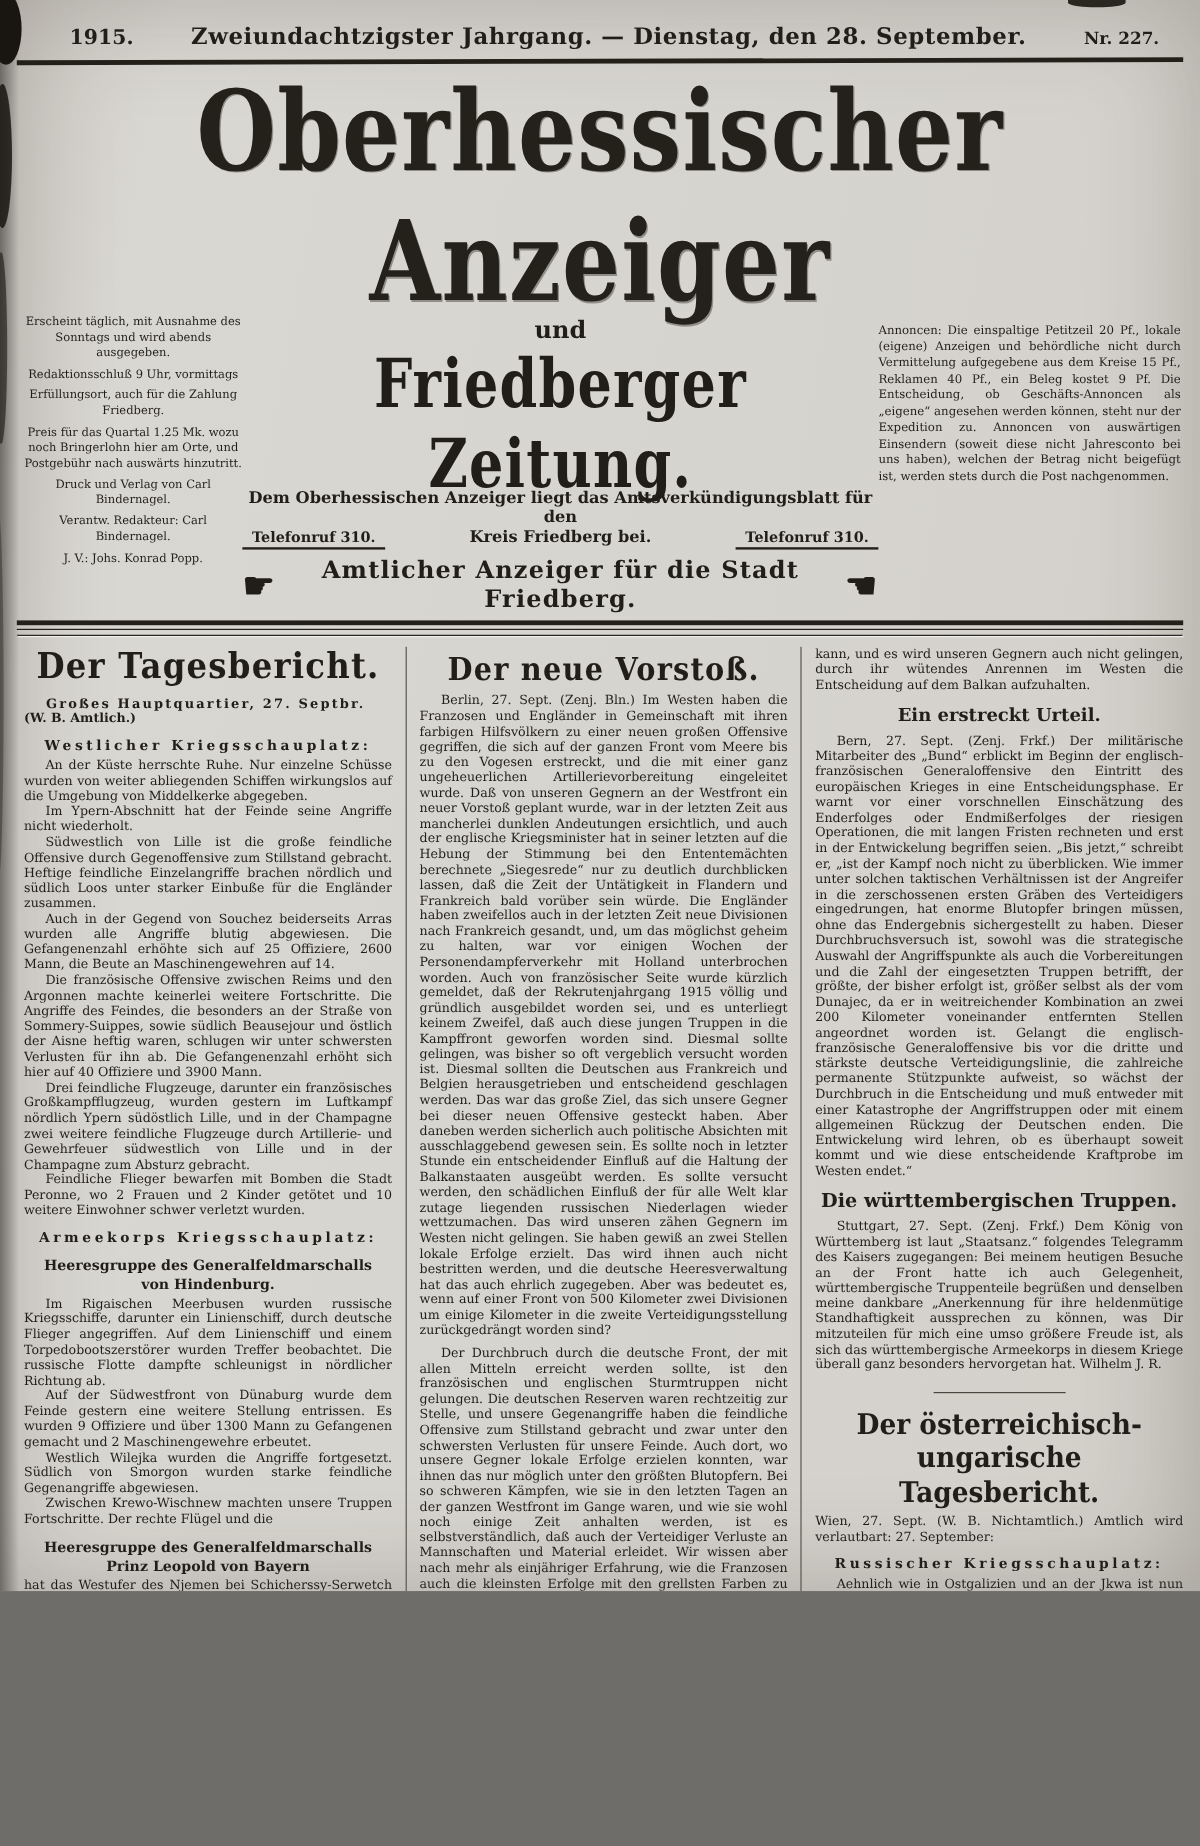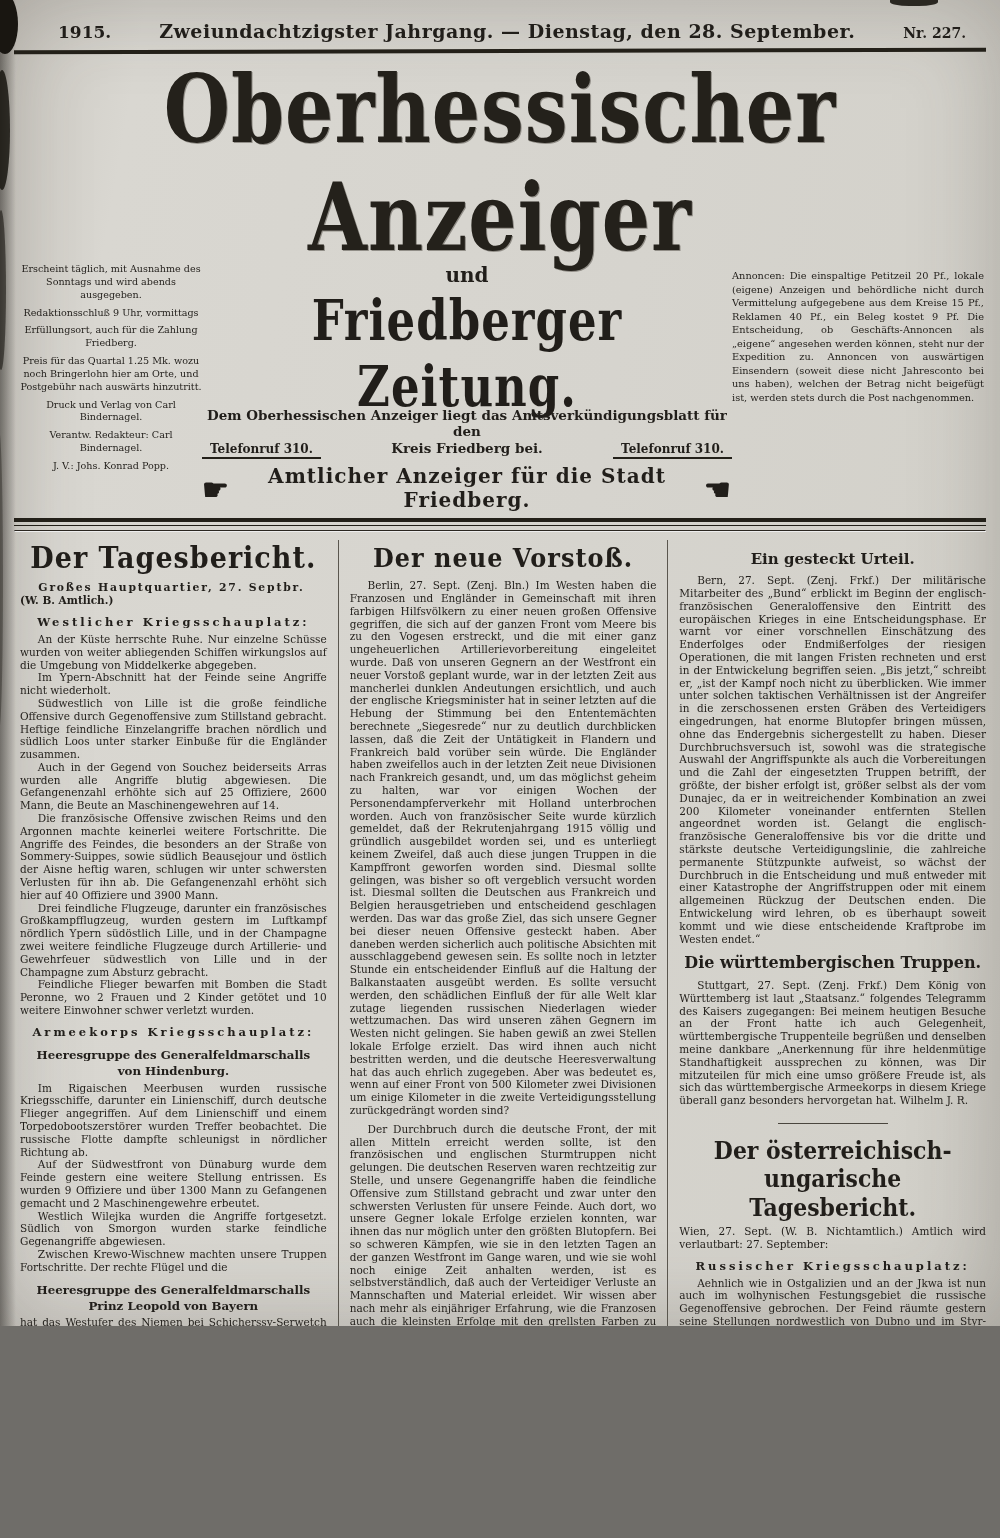--- a/index.html
+++ b/index.html
@@ -164,21 +164,22 @@
     </article>
 
     <article class="col col2">
       <h3 class="col-heading">Der neue Vorstoß.</h3>
       <p>Berlin, 27. Sept. (Zenj. Bln.) Im Westen haben die Franzosen und Engländer in Gemeinschaft mit ihren farbigen Hilfsvölkern zu einer neuen großen Offensive gegriffen, die sich auf der ganzen Front vom Meere bis zu den Vogesen erstreckt, und die mit einer ganz ungeheuerlichen Artillerievorbereitung eingeleitet wurde. Daß von unseren Gegnern an der Westfront ein neuer Vorstoß geplant wurde, war in der letzten Zeit aus mancherlei dunklen Andeutungen ersichtlich, und auch der englische Kriegsminister hat in seiner letzten auf die Hebung der Stimmung bei den Ententemächten berechnete „Siegesrede“ nur zu deutlich durchblicken lassen, daß die Zeit der Untätigkeit in Flandern und Frankreich bald vorüber sein würde. Die Engländer haben zweifellos auch in der letzten Zeit neue Divisionen nach Frankreich gesandt, und, um das möglichst geheim zu halten, war vor einigen Wochen der Personendampferverkehr mit Holland unterbrochen worden. Auch von französischer Seite wurde kürzlich gemeldet, daß der Rekrutenjahrgang 1915 völlig und gründlich ausgebildet worden sei, und es unterliegt keinem Zweifel, daß auch diese jungen Truppen in die Kampffront geworfen worden sind. Diesmal sollte gelingen, was bisher so oft vergeblich versucht worden ist. Diesmal sollten die Deutschen aus Frankreich und Belgien herausgetrieben und entscheidend geschlagen werden. Das war das große Ziel, das sich unsere Gegner bei dieser neuen Offensive gesteckt haben. Aber daneben werden sicherlich auch politische Absichten mit ausschlaggebend gewesen sein. Es sollte noch in letzter Stunde ein entscheidender Einfluß auf die Haltung der Balkanstaaten ausgeübt werden. Es sollte versucht werden, den schädlichen Einfluß der für alle Welt klar zutage liegenden russischen Niederlagen wieder wettzumachen. Das wird unseren zähen Gegnern im Westen nicht gelingen. Sie haben gewiß an zwei Stellen lokale Erfolge erzielt. Das wird ihnen auch nicht bestritten werden, und die deutsche Heeresverwaltung hat das auch ehrlich zugegeben. Aber was bedeutet es, wenn auf einer Front von 500 Kilometer zwei Divisionen um einige Kilometer in die zweite Verteidigungsstellung zurückgedrängt worden sind?</p>
       <div class="spacer"></div>
       <p>Der Durchbruch durch die deutsche Front, der mit allen Mitteln erreicht werden sollte, ist den französischen und englischen Sturmtruppen nicht gelungen. Die deutschen Reserven waren rechtzeitig zur Stelle, und unsere Gegenangriffe haben die feindliche Offensive zum Stillstand gebracht und zwar unter den schwersten Verlusten für unsere Feinde. Auch dort, wo unsere Gegner lokale Erfolge erzielen konnten, war ihnen das nur möglich unter den größten Blutopfern. Bei so schweren Kämpfen, wie sie in den letzten Tagen an der ganzen Westfront im Gange waren, und wie sie wohl noch einige Zeit anhalten werden, ist es selbstverständlich, daß auch der Verteidiger Verluste an Mannschaften und Material erleidet. Wir wissen aber nach mehr als einjähriger Erfahrung, wie die Franzosen auch die kleinsten Erfolge mit den grellsten Farben zu schildern verstehen, und wir haben oft genug ihre Uebertreibungen durch Augenzeugen richtigstellen lassen. Deshalb muß man auch an die französischen Siegesmeldungen mit der größten Skepsis herantreten und die von ihnen gemeldete Zahl der deutschen Gefangenen entsprechend bewerten. Daß sie bei dem Hin- u. Herwogen des Kampfes ebenso, wie wir an mehreren Stellen eine erhebliche Zahl von Gefangenen machten, es auch den Franzosen und Engländern gelungen sein wird, bis zuletzt tapfer aushaltende deutsche Offiziere und Mannschaften in ihrer Hand zu behalten, ist selbstverständlich. Zur Beunruhigung gibt das nicht im mindesten Anlaß. Die deutschen Linien im Westen sind so fest, daß kein Gegner, mag er auch noch so viel selbsterzeugte und bei gefälligen Neutralen zugekaufte Munition verschwenden, durchbrechen</p>
     </article>
 
     <article class="col col3">
-      <div class="sub-medium">Ein gesteckt Urteil.</div>
+      <p class="noindent">kann, und es wird unseren Gegnern auch nicht gelingen, durch ihr wütendes Anrennen im Westen die Entscheidung auf dem Balkan aufzuhalten.</p>
+      <div class="sub-medium">Ein erstreckt Urteil.</div>
       <p>Bern, 27. Sept. (Zenj. Frkf.) Der militärische Mitarbeiter des „Bund“ erblickt im Beginn der englisch-französischen Generaloffensive den Eintritt des europäischen Krieges in eine Entscheidungsphase. Er warnt vor einer vorschnellen Einschätzung des Enderfolges oder Endmißerfolges der riesigen Operationen, die mit langen Fristen rechneten und erst in der Entwickelung begriffen seien. „Bis jetzt,“ schreibt er, „ist der Kampf noch nicht zu überblicken. Wie immer unter solchen taktischen Verhältnissen ist der Angreifer in die zerschossenen ersten Gräben des Verteidigers eingedrungen, hat enorme Blutopfer bringen müssen, ohne das Endergebnis sichergestellt zu haben. Dieser Durchbruchsversuch ist, sowohl was die strategische Auswahl der Angriffspunkte als auch die Vorbereitungen und die Zahl der eingesetzten Truppen betrifft, der größte, der bisher erfolgt ist, größer selbst als der vom Dunajec, da er in weitreichender Kombination an zwei 200 Kilometer voneinander entfernten Stellen angeordnet worden ist. Gelangt die englisch-französische Generaloffensive bis vor die dritte und stärkste deutsche Verteidigungslinie, die zahlreiche permanente Stützpunkte aufweist, so wächst der Durchbruch in die Entscheidung und muß entweder mit einer Katastrophe der Angriffstruppen oder mit einem allgemeinen Rückzug der Deutschen enden. Die Entwickelung wird lehren, ob es überhaupt soweit kommt und wie diese entscheidende Kraftprobe im Westen endet.“</p>
       <div class="sub-large">Die württembergischen Truppen.</div>
       <p>Stuttgart, 27. Sept. (Zenj. Frkf.) Dem König von Württemberg ist laut „Staatsanz.“ folgendes Telegramm des Kaisers zugegangen: Bei meinem heutigen Besuche an der Front hatte ich auch Gelegenheit, württembergische Truppenteile begrüßen und denselben meine dankbare „Anerkennung für ihre heldenmütige Standhaftigkeit aussprechen zu können, was Dir mitzuteilen für mich eine umso größere Freude ist, als sich das württembergische Armeekorps in diesem Kriege überall ganz besonders hervorgetan hat. Wilhelm J. R.</p>
       <hr class="divider">
       <h3 class="austria-heading">Der österreichisch-ungarische Tagesbericht.</h3>
       <p class="noindent">Wien, 27. Sept. (W. B. Nichtamtlich.) Amtlich wird verlautbart: 27. September:</p>
       <div class="kp-sub">Russischer Kriegsschauplatz:</div>
       <p>Aehnlich wie in Ostgalizien und an der Jkwa ist nun auch im wolhynischen Festungsgebiet die russische Gegenoffensive gebrochen. Der Feind räumte gestern seine Stellungen nordwestlich von Dubno und im Styr-Abschnitt bei Luck und weicht in östlicher Richtung zurück. Der Brückenkopf östlich von Luck ist wieder in unserer Hand. An unserer Front südlich von Dubno gab es stellenweise Geschützfeuer und Geplänkel.</p>
 
     </article>

